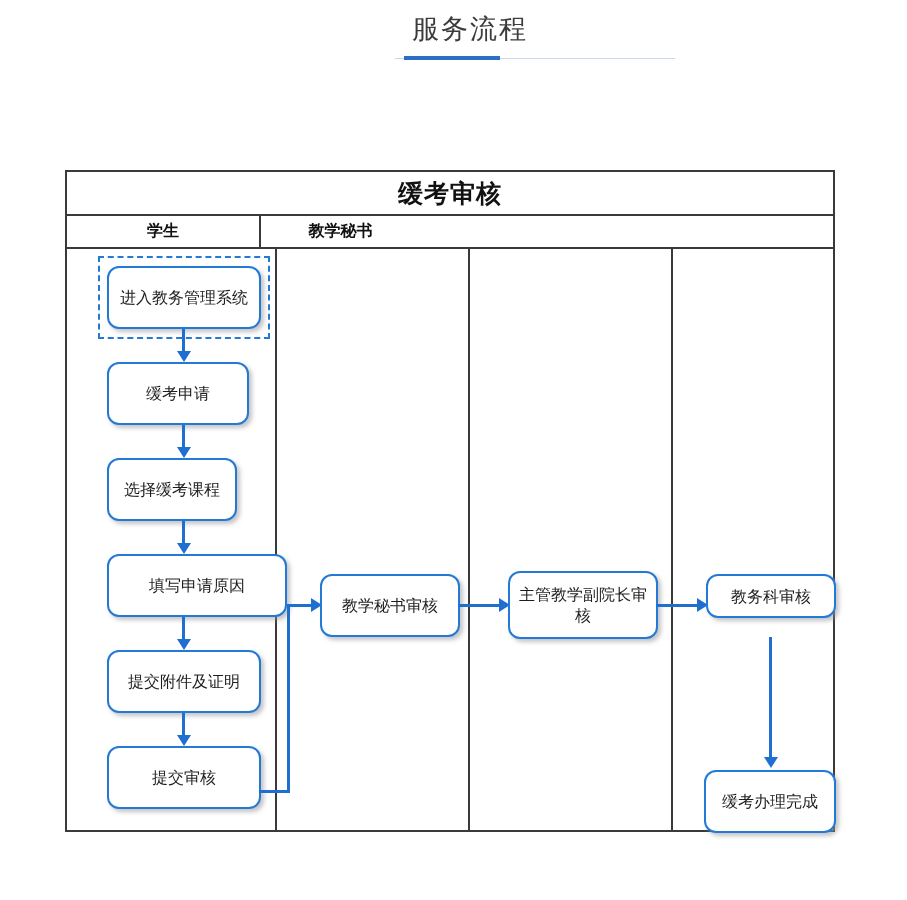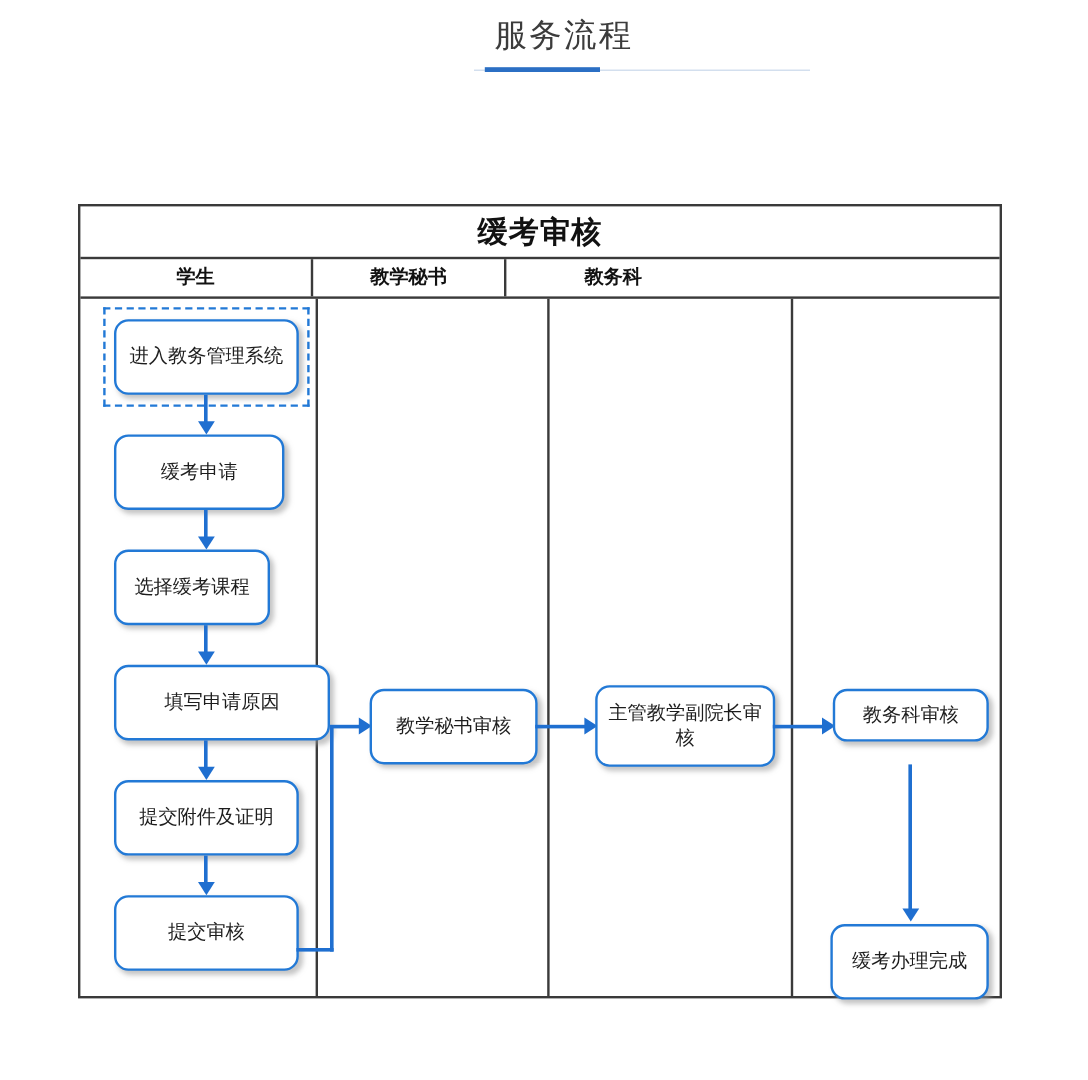--- a/index.html
+++ b/index.html
@@ -98,21 +98,21 @@
     height: 100%;
   }
   .lane-head + .lane-head { border-left: 2px solid #3a3a3a; }
   .lane-head.c0 { width: 192px; font-family: Liberation Mono, monospace; }
   .lane-head.c1 { width: 161px; }
   .lane-head.c2 { width: 203px; }
   .lane-head.c3 { width: 180px; }
 
   #lane-body {
     position: absolute;
-    left: 4px;
+    left: 16px;
     top: 77px;
     width: 100%;
     bottom: 0;
   }
   .lane-divider {
     position: absolute;
     top: 0;
     bottom: 0;
     width: 2px;
     background: #3a3a3a;
@@ -182,21 +182,20 @@
 
 <div id="swimlane">
 
   <div id="lane-title-row">
     <div id="lane-title">缓考审核</div>
   </div>
 
   <div id="lane-header-row">
     <div class="lane-head c0">学生</div>
     <div class="lane-head c1">教学秘书</div>
-    <div class="lane-head c3">教务科</div>
   </div>
 
   <div id="lane-body">
     <div class="lane-divider" id="divider-1"></div>
     <div class="lane-divider" id="divider-2"></div>
     <div class="lane-divider" id="divider-3"></div>
 
     <div class="selection-box" style="left:15px; top:7px; width:172px; height:83px;"></div>
 
     <div class="node" id="node-n1" style="left:24px; top:17px; width:154px; height:63px;">进入教务管理系统</div>

